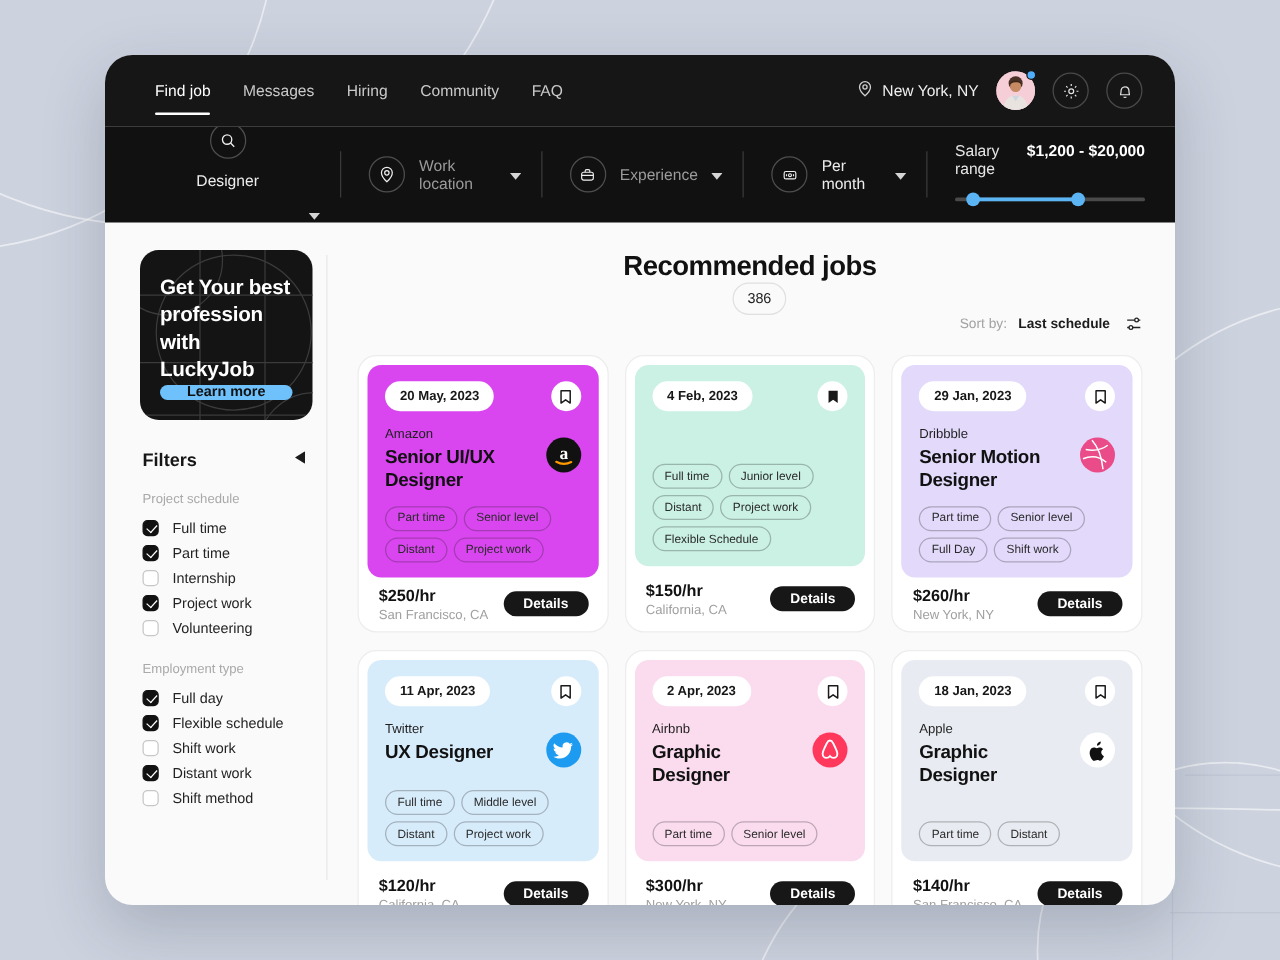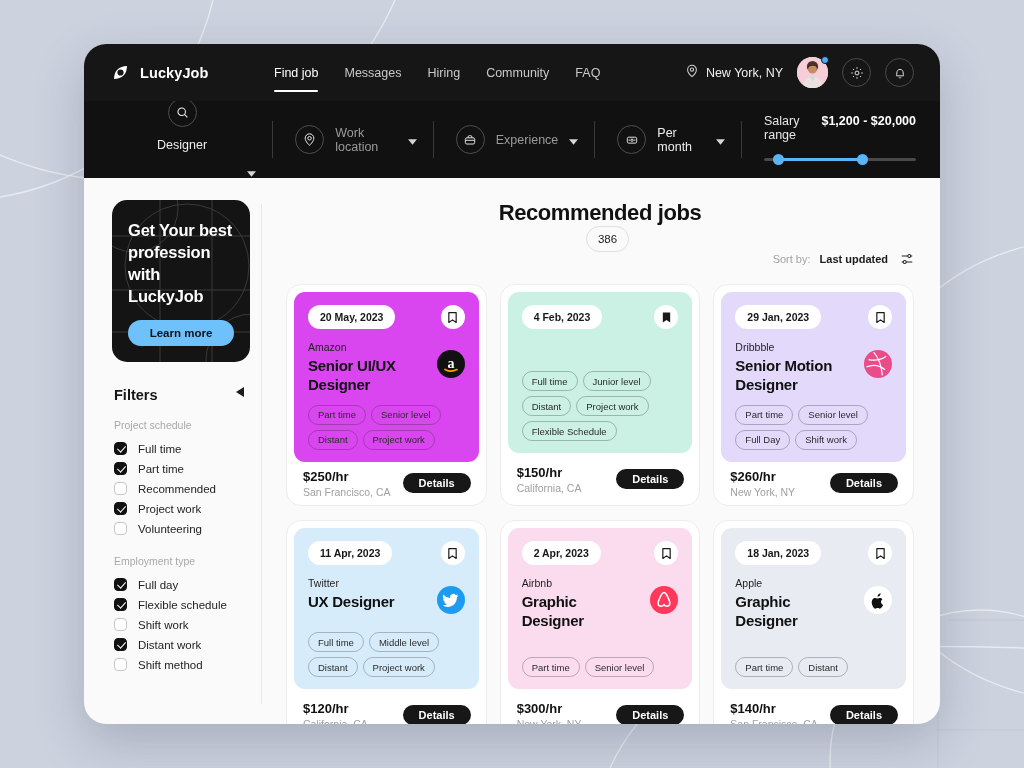--- a/index.html
+++ b/index.html
@@ -123,21 +123,21 @@
 
   
   .sidebar { width: 150px; flex: none; padding-right: 12px; position: relative; }
   .sidebar::after {
     content: ""; position: absolute; right: 0; top: 4px;
     width: 1px; height: 500px; background: #e8e8e8;
   }
 
   .promo {
     position: relative;
-    height: 162px; border-radius: 15px;
+    height: 136px; border-radius: 15px;
     background: #141414; overflow: hidden;
     padding: 20px 16px 16px;
     display: flex; flex-direction: column;
   }
   .promo-deco { position: absolute; inset: 0; }
   .promo-title {
     position: relative; color: #fff; font-size: 16.5px;
     font-weight: 700; line-height: 1.33; letter-spacing: -.2px;
   }
   .promo-btn {
@@ -285,30 +285,20 @@
       <line x1="948" y1="620" x2="1024" y2="620"></line>
       <line x1="936" y1="730" x2="1024" y2="730"></line>
       <line x1="938" y1="560" x2="938" y2="768"></line>
     </g>
   </svg>
 </div>
 
 <div class="app-window">
 
   <div class="topbar">
-    <div class="brand">
-      <span class="brand-mark">
-        <svg width="21" height="21" viewBox="0 0 21 21">
-          <path d="M10.5 1.4 C15.8 1.4 19.6 5.2 19.6 10.5 C19.6 15.8 15.8 19.6 10.5 19.6 C5.2 19.6 1.4 15.8 1.4 10.5 C1.4 5.2 5.2 1.4 10.5 1.4 Z" fill="#161616"></path>
-          <path d="M4 17 C4 9 9 4 17 4 C17 12 12 17 4 17 Z" fill="#ffffff"></path>
-          <circle cx="10.5" cy="10.5" r="3.1" fill="#161616"></circle>
-        </svg>
-      </span>
-      <span class="brand-name">LuckyJob</span>
-    </div>
 
     <div class="nav-links">
       <div class="nav-link active">Find job</div>
       <div class="nav-link">Messages</div>
       <div class="nav-link">Hiring</div>
       <div class="nav-link">Community</div>
       <div class="nav-link">FAQ</div>
     </div>
 
     <div class="topbar-right">
@@ -470,21 +460,21 @@
       <div class="check-row">
         <span class="check-box checked"></span>
         <span class="check-label">Full time</span>
       </div>
       <div class="check-row">
         <span class="check-box checked"></span>
         <span class="check-label">Part time</span>
       </div>
       <div class="check-row">
         <span class="check-box"></span>
-        <span class="check-label">Recommended</span>
+        <span class="check-label">Internship</span>
       </div>
       <div class="check-row">
         <span class="check-box checked"></span>
         <span class="check-label">Project work</span>
       </div>
       <div class="check-row">
         <span class="check-box"></span>
         <span class="check-label">Volunteering</span>
       </div>
 
@@ -512,21 +502,21 @@
         <span class="check-label">Shift method</span>
       </div>
     </div>
 
     <div class="main">
       <div class="main-head">
         <span class="main-title">Recommended jobs</span>
         <span class="count-pill">386</span>
         <span class="sort-wrap">
           <span class="sort-label">Sort by:</span>
-          <span class="sort-value">Last updated</span>
+          <span class="sort-value">Last schedule</span>
           <span class="sort-icon">
             <svg width="14" height="14" viewBox="0 0 16 16" fill="none" stroke="#222" stroke-width="1.2">
               <path d="M2 4.6h12M2 11.4h12"></path>
               <circle cx="10.6" cy="4.6" r="1.7" fill="#fff"></circle>
               <circle cx="5.4" cy="11.4" r="1.7" fill="#fff"></circle>
             </svg>
           </span>
         </span>
       </div>
 

